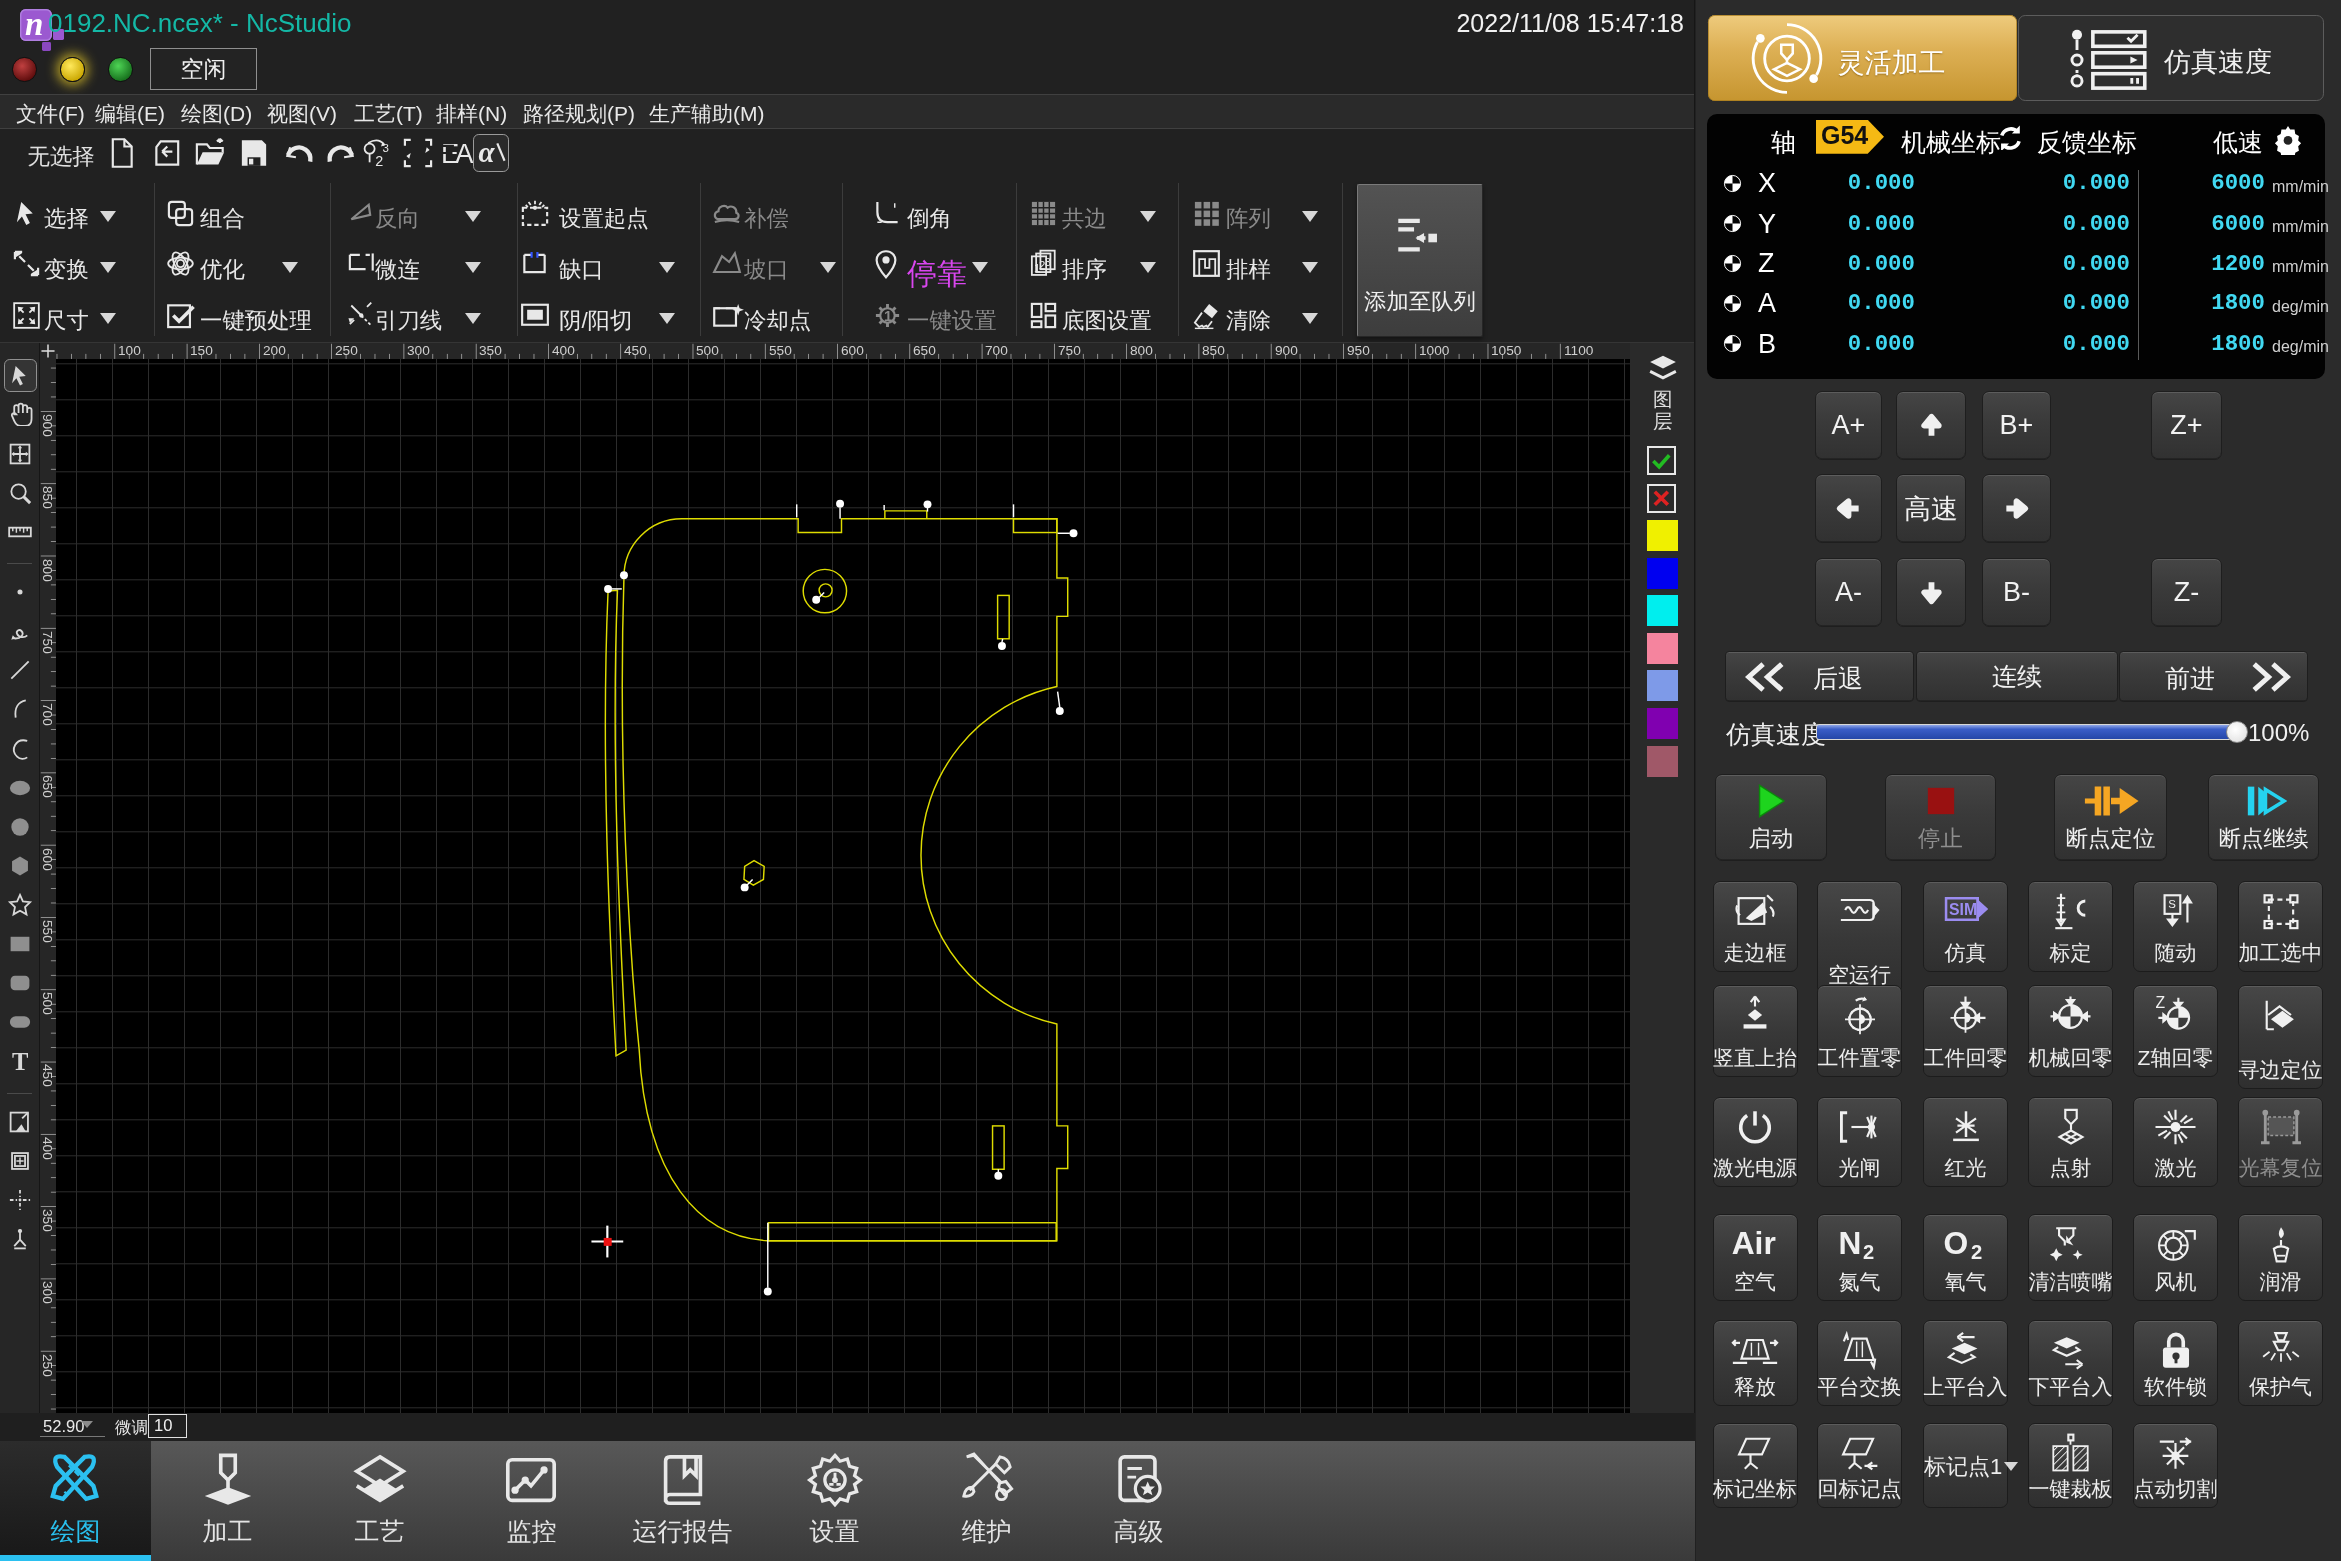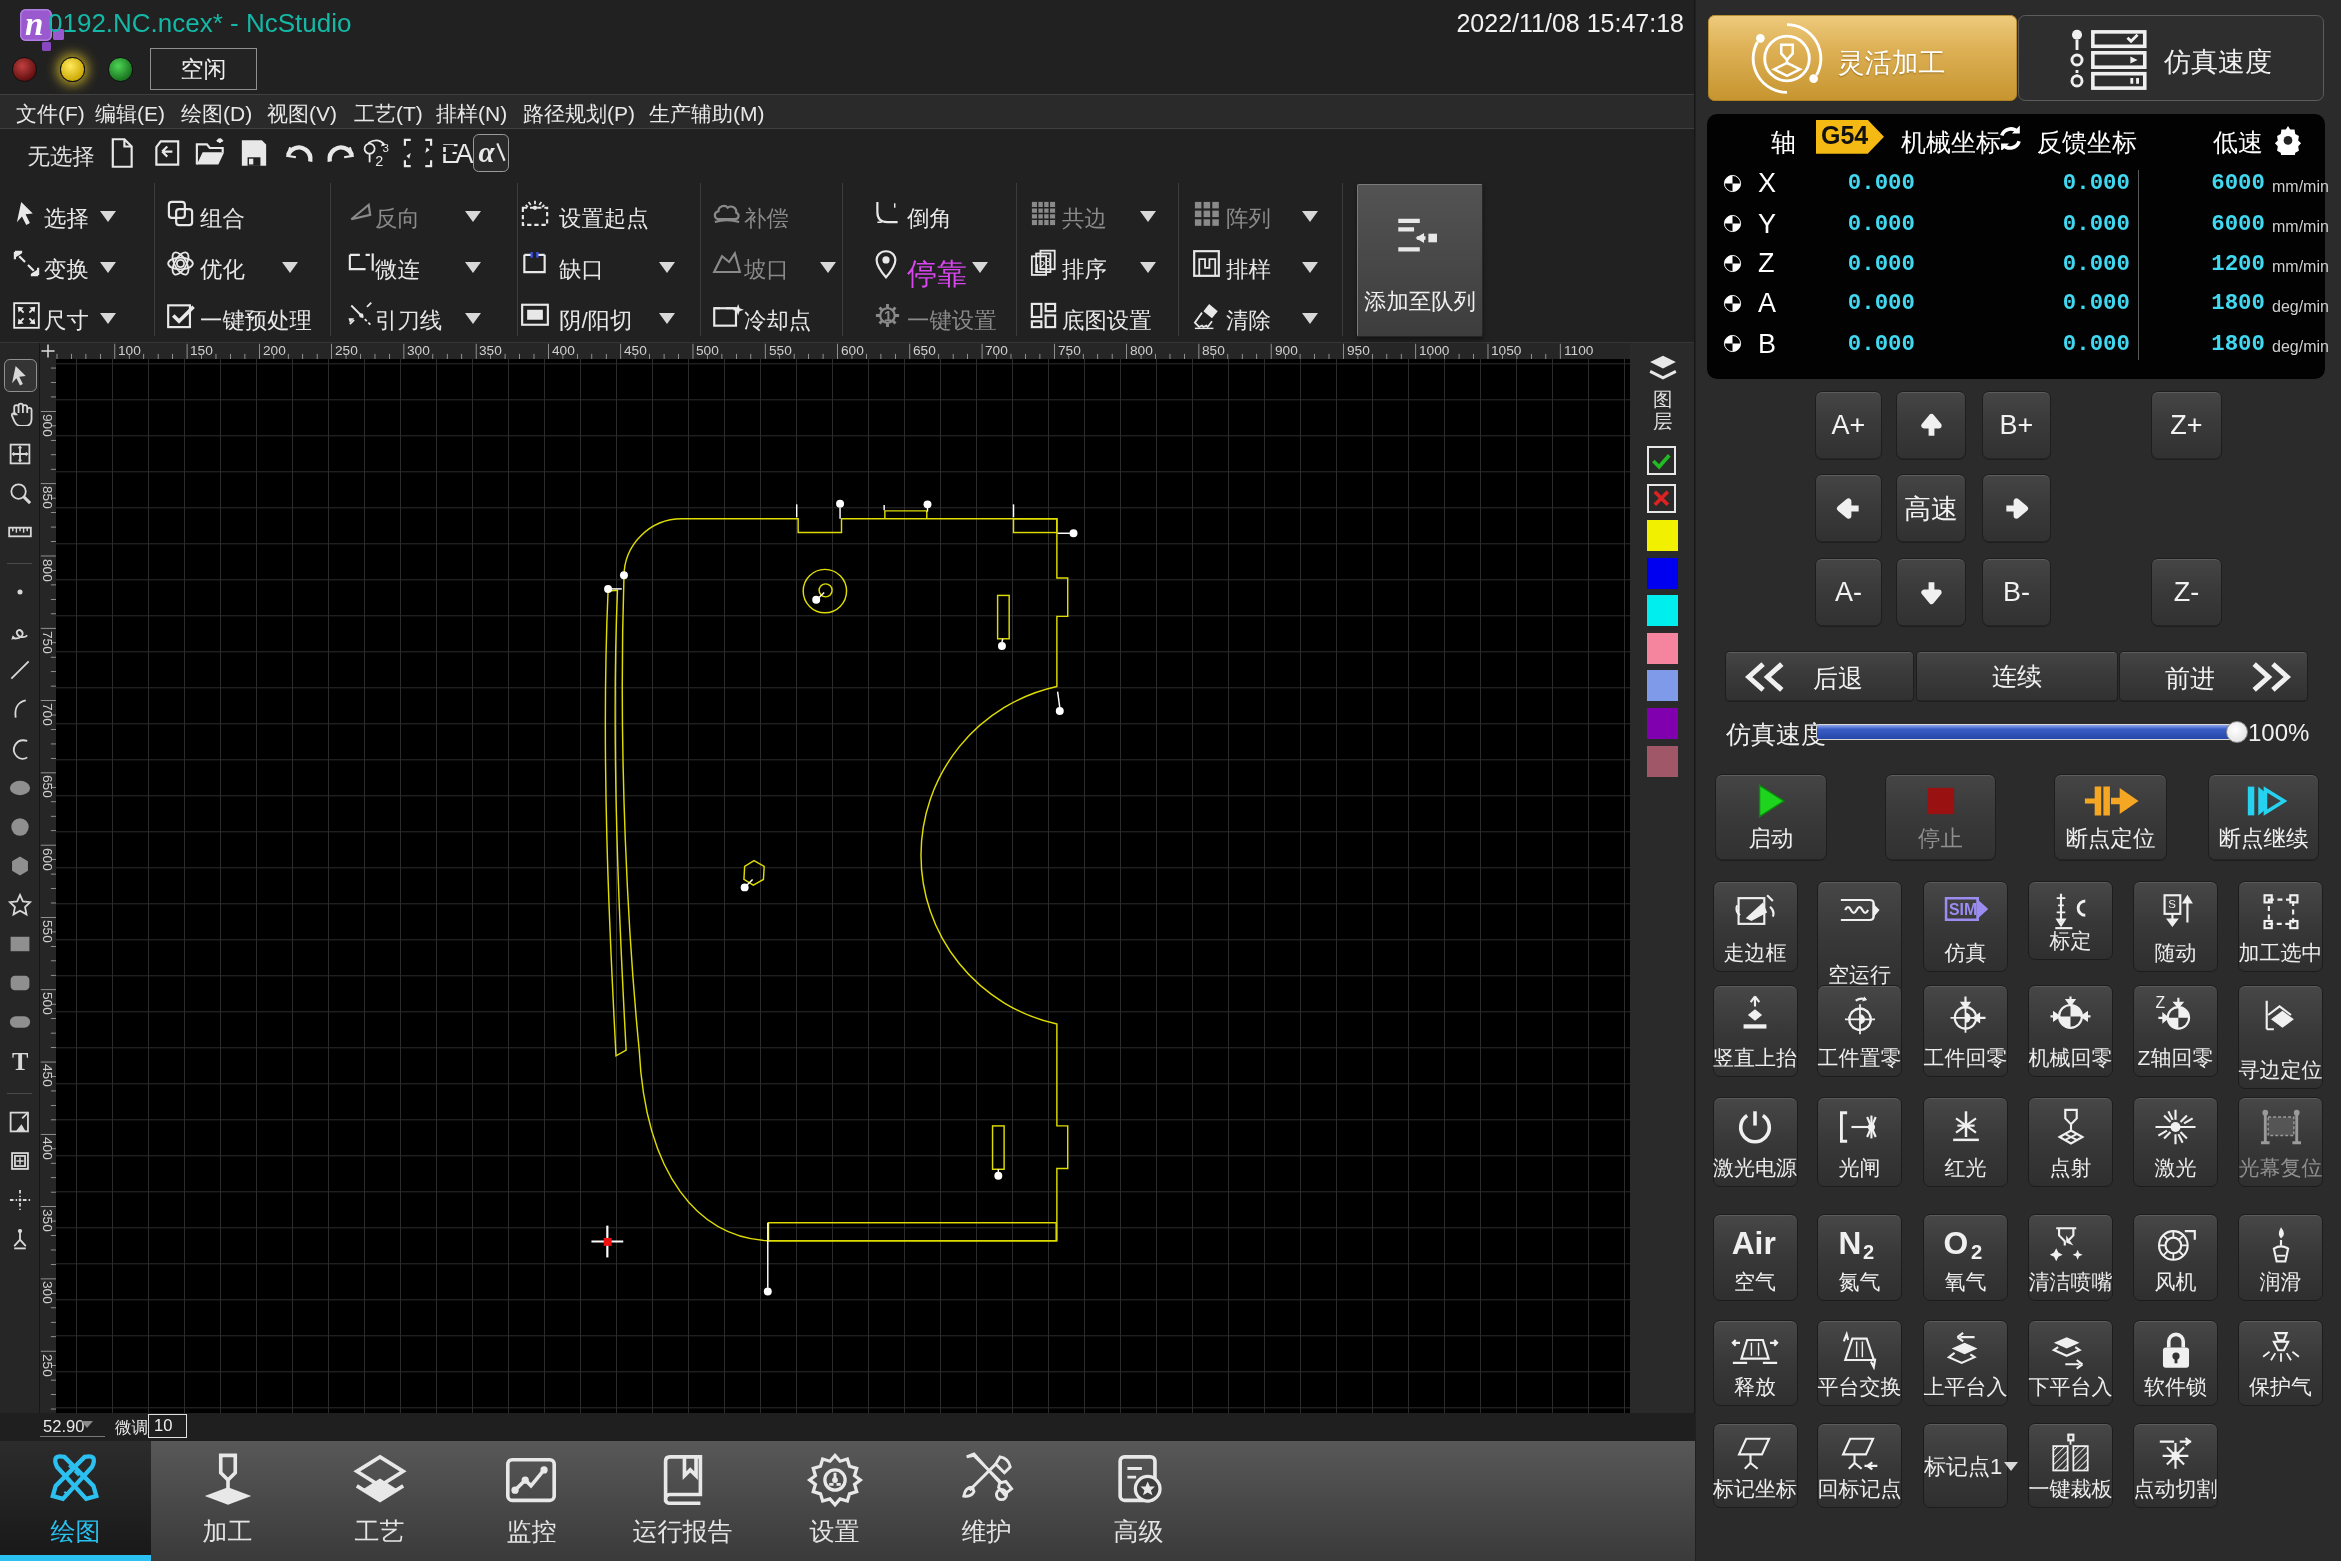--- a/index.html
+++ b/index.html
@@ -878,21 +878,21 @@
           <svg width="45" height="36" viewBox="0 0 62 50" fill="none" xmlns="http://www.w3.org/2000/svg">
             <g stroke="#9b8cf0" stroke-width="3.5" fill="none">
               <path d="M4 10h44v30H4z"></path>
               <path d="M48 14l12 11-12 11z" fill="#9b8cf0"></path>
             </g>
             <text x="8" y="34" fill="#9b8cf0" font-size="22" font-weight="bold" font-family="Liberation Sans">SIM</text>
           </svg>
         </div>
         <div class="lb" style="color:#ededed">仿真</div>
       </div>
-      <div class="gbtn abs" style="left:332px;top:881px;width:85px;height:79px">
+      <div class="gbtn abs" style="left:332px;top:881px;width:85px;height:91px">
         <div class="ic">
           <svg width="40" height="40" viewBox="0 0 56 56" fill="none" xmlns="http://www.w3.org/2000/svg">
             <path d="M14 4v40M14 48l-5-8h10z" stroke="#f0f0f0" stroke-width="3" fill="none"></path>
             <path d="M8 10h12M10 20h8M8 30h12" stroke="#f0f0f0" stroke-width="2.5"></path>
             <path d="M6 52h24" stroke="#f0f0f0" stroke-width="3"></path>
             <path d="M48 14a10 10 0 1 0 0 20" stroke="#f0f0f0" stroke-width="4" fill="none"></path>
           </svg>
         </div>
         <div class="lb" style="color:#ededed">标定</div>
       </div>

